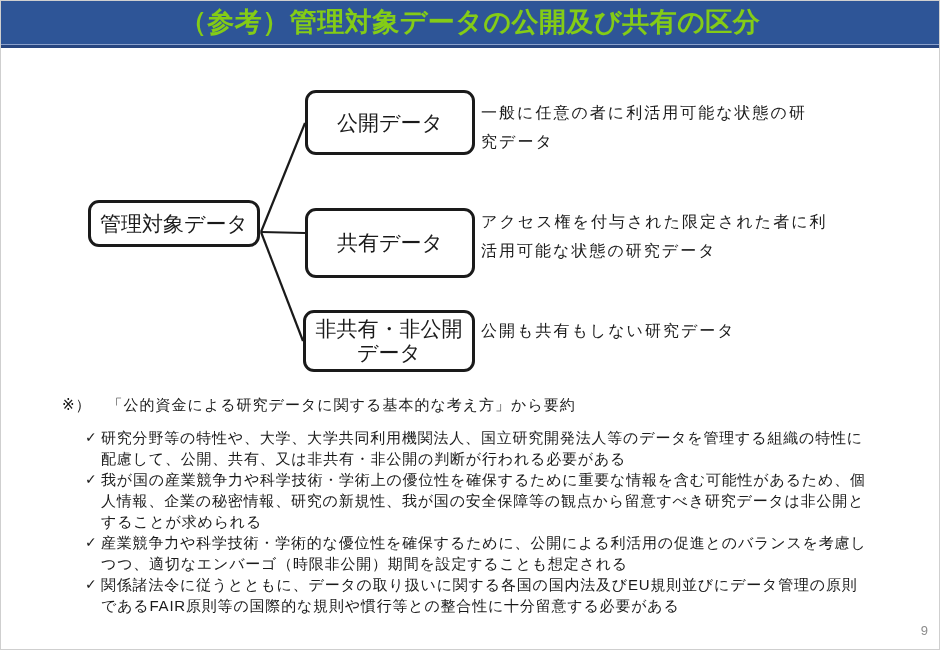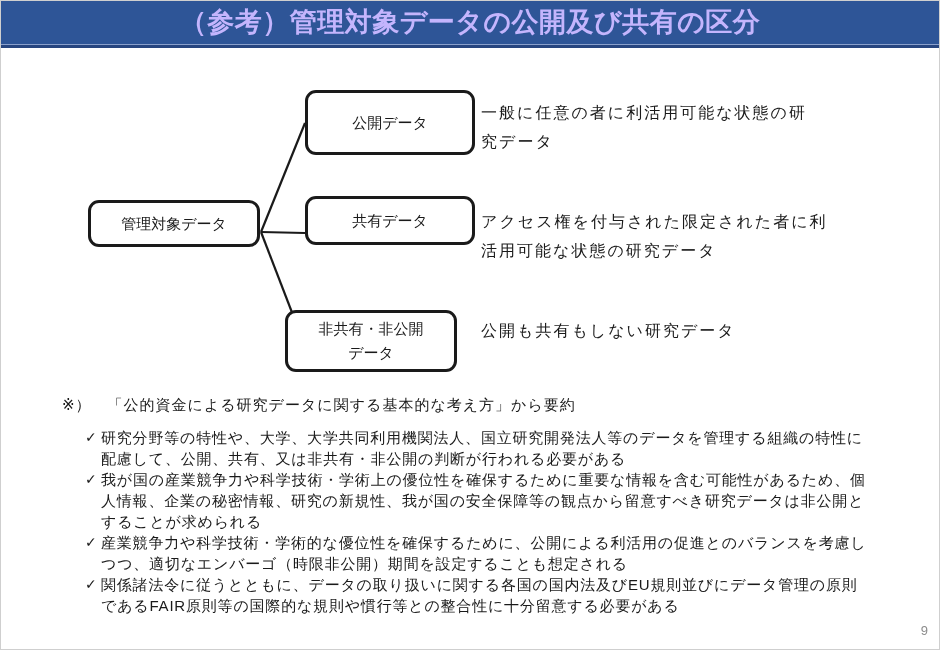--- a/index.html
+++ b/index.html
@@ -29,49 +29,49 @@
     border-bottom: 1px solid #8aa0cc;
   }
   .banner-underline {
     position: absolute;
     top: 45px; left: 0; right: 0;
     height: 3px;
     background: #27457f;
   }
   .banner h1 {
     margin: 0;
-    color: #c4b5fd;
+    color: #84cc16;
     font-size: 27px;
     font-weight: bold;
     text-align: center;
     line-height: 44px;
     letter-spacing: 0.5px;
     white-space: nowrap;
   }
 
   
   .dbox {
     position: absolute;
     box-sizing: border-box;
     background: #ffffff;
     border: 3px solid #1a1a1a;
     border-radius: 11px;
     display: flex;
     align-items: center;
     justify-content: center;
     text-align: center;
-    font-size: 15px;
+    font-size: 21px;
     line-height: 24px;
     white-space: pre-line;
     z-index: 2;
   }
   .dbox-root  { left: 88px;  top: 200px; width: 172px; height: 47px; }
   .dbox-open  { left: 305px; top: 90px;  width: 170px; height: 65px; }
-  .dbox-share { left: 305px; top: 196px; width: 170px; height: 49px; }
-  .dbox-priv  { left: 285px; top: 310px; width: 172px; height: 62px; }
+  .dbox-share { left: 305px; top: 208px; width: 170px; height: 70px; }
+  .dbox-priv  { left: 303px; top: 310px; width: 172px; height: 62px; }
 
   .connectors {
     position: absolute;
     left: 252px; top: 85px;
     width: 60px; height: 270px;
     z-index: 1;
   }
 
   
   .desc {

